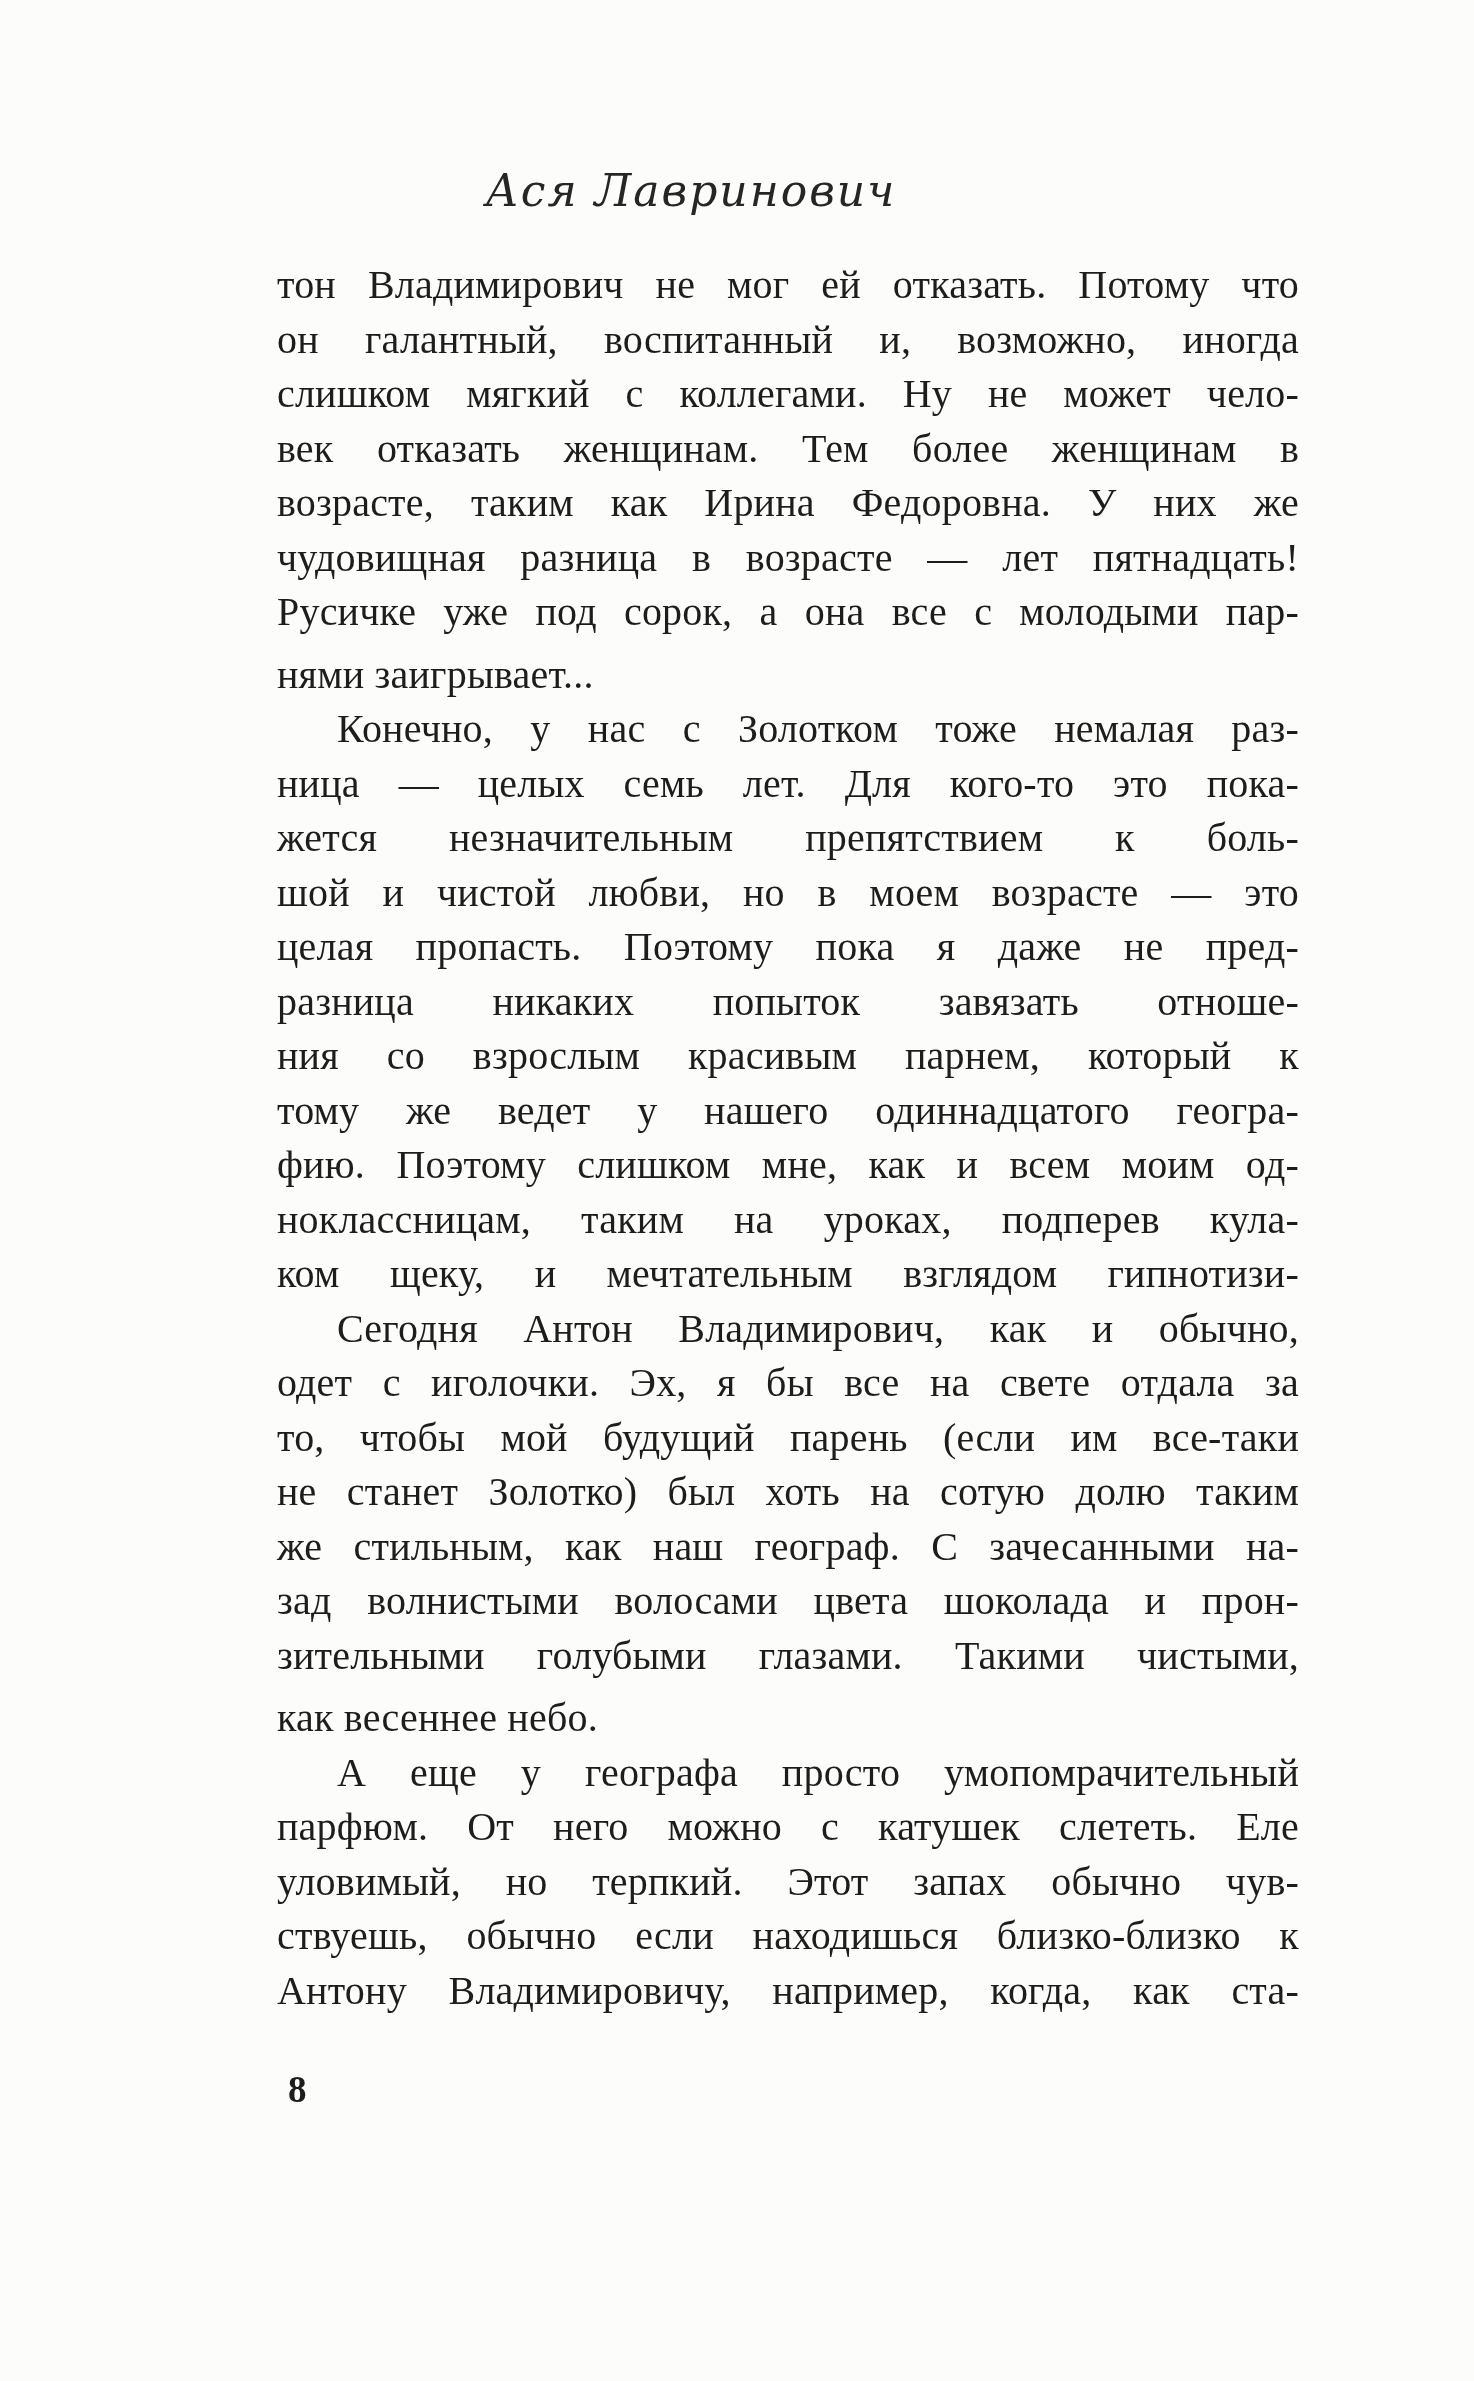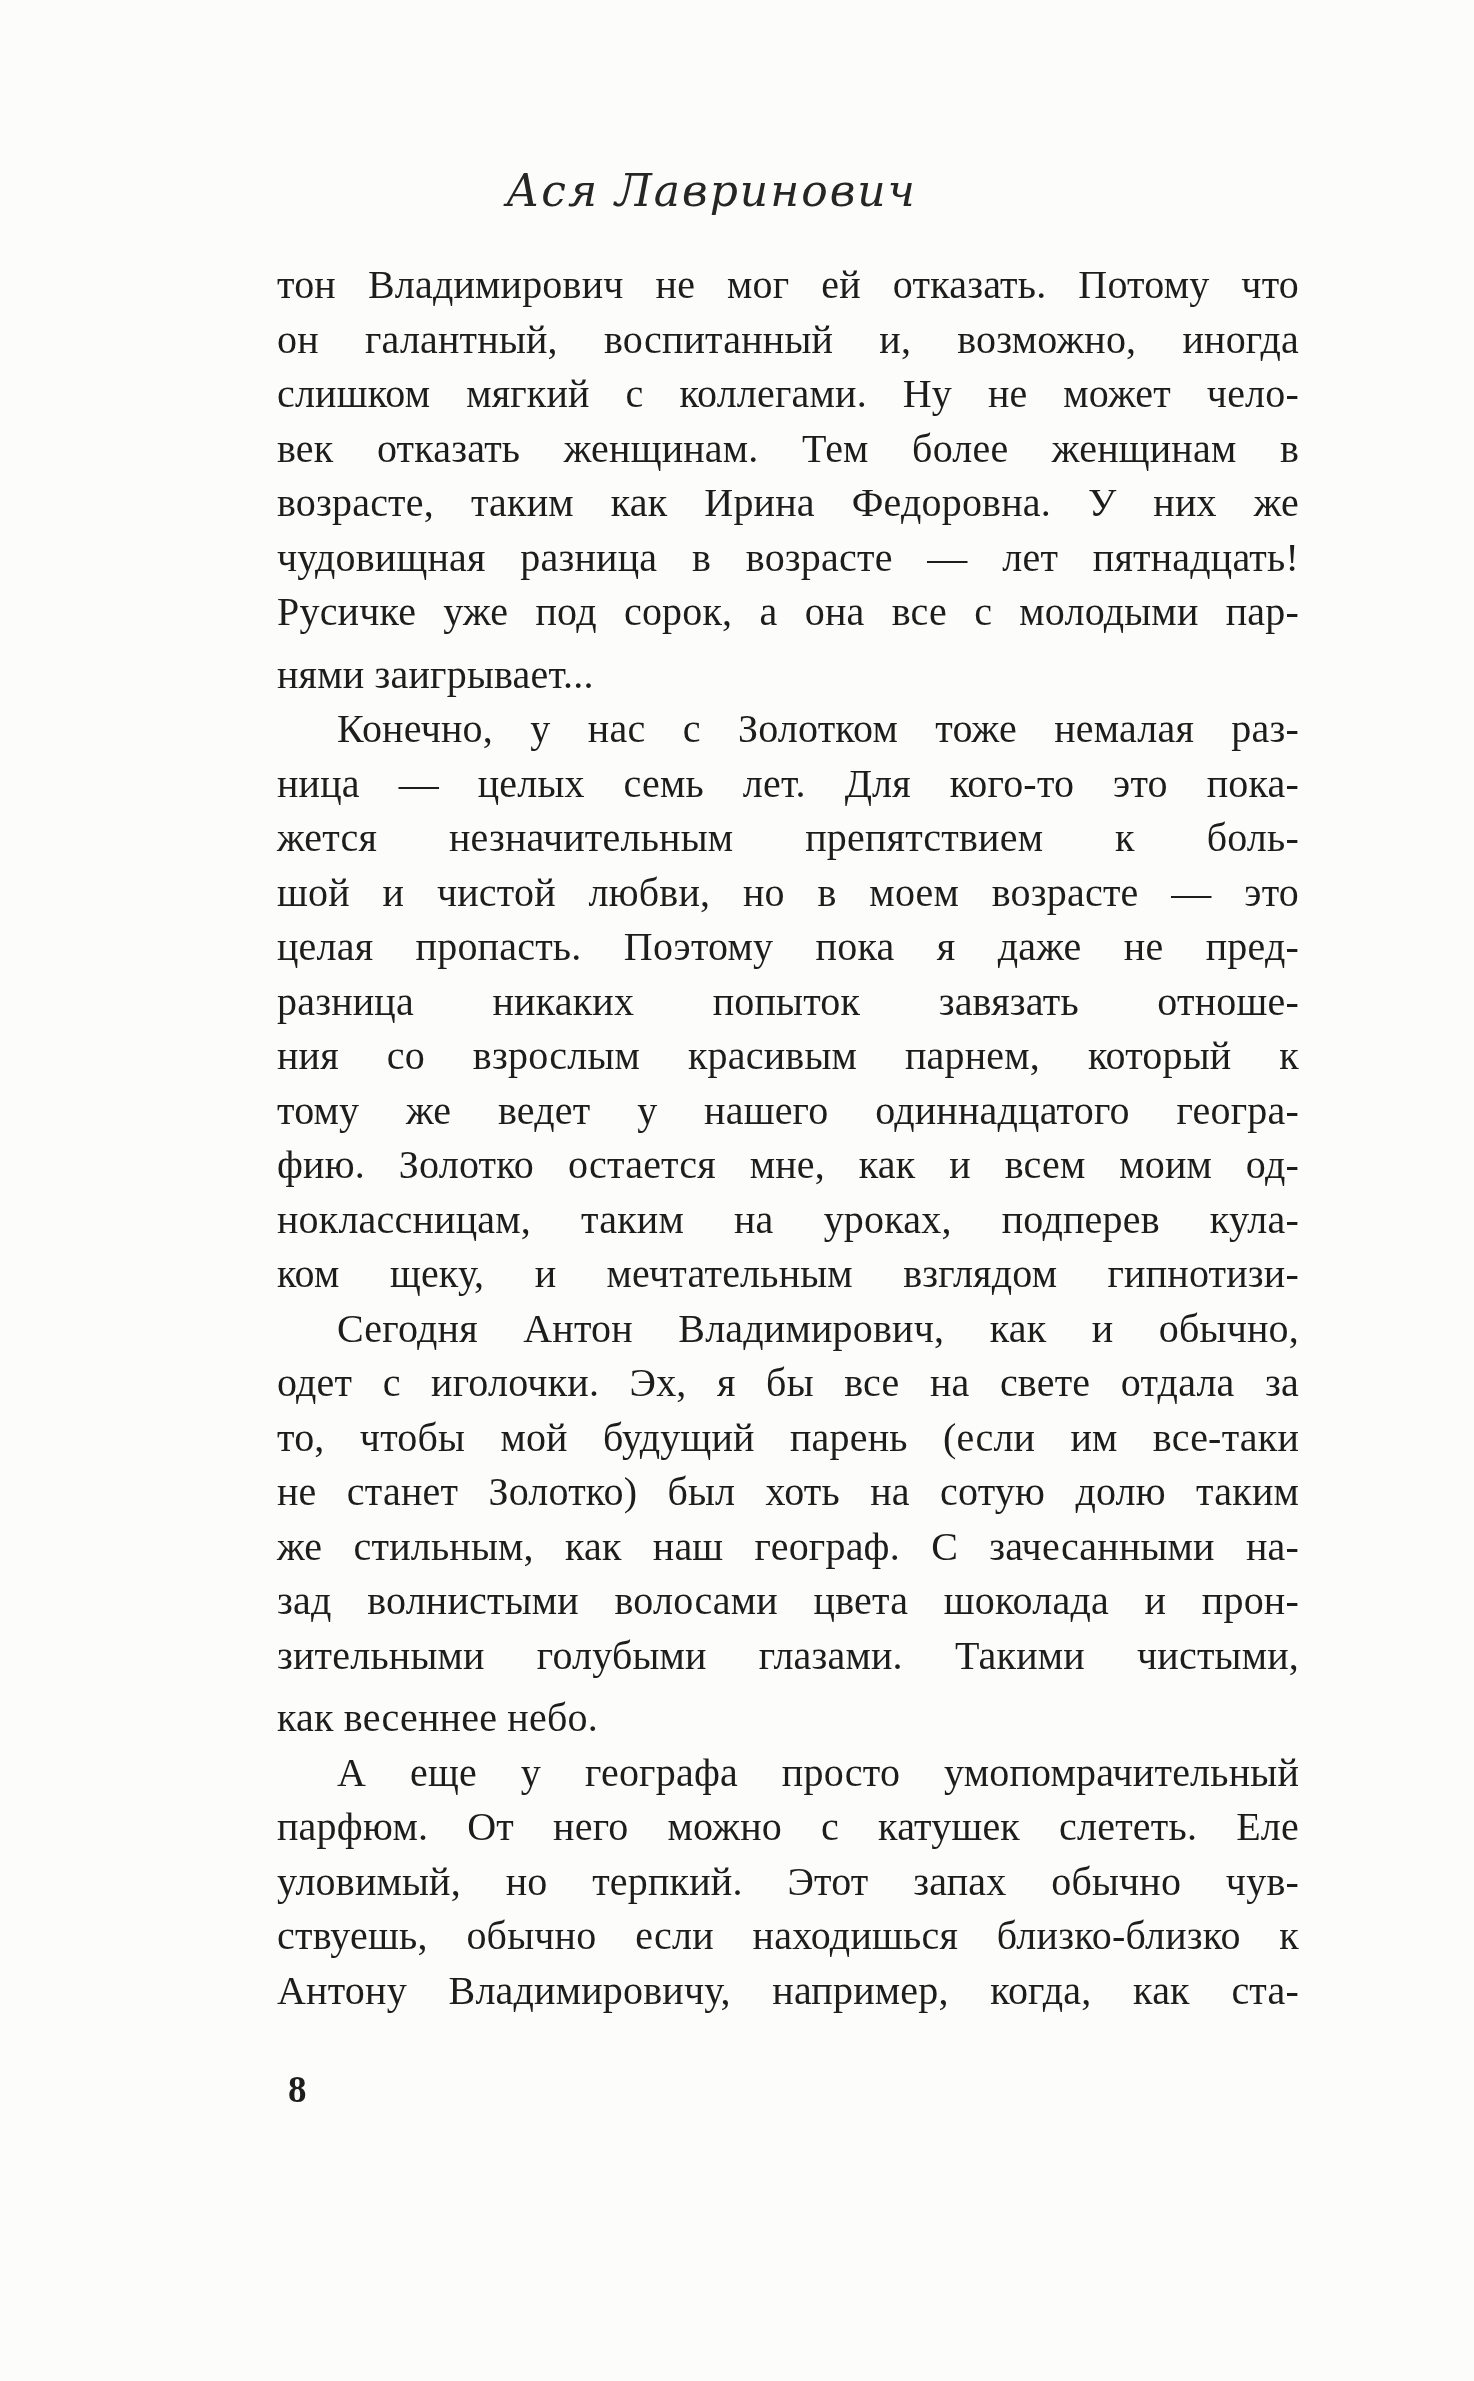--- a/index.html
+++ b/index.html
@@ -11,21 +11,20 @@
     height: 2381px;
     background: #fcfcfa;
   }
   .page {
     position: relative;
     width: 1382px;
     height: 2381px;
     font-family: "Liberation Serif", serif;
     color: #1d1d1b;
     overflow: hidden;
-    padding-left: 41px;
   }
   .running-header {
     position: absolute;
     top: 165px;
     left: 0;
     width: 100%;
     text-align: center;
     font-family: "DejaVu Serif", serif;
     font-style: italic;
     font-size: 44px;
@@ -83,21 +82,21 @@
       </div>
       <div class="paragraph">
         <div class="line indent">Конечно, у нас с Золотком тоже немалая раз-</div>
         <div class="line">ница — целых семь лет. Для кого-то это пока-</div>
         <div class="line">жется незначительным препятствием к боль-</div>
         <div class="line">шой и чистой любви, но в моем возрасте — это</div>
         <div class="line">целая пропасть. Поэтому пока я даже не пред-</div>
         <div class="line">разница никаких попыток завязать отноше-</div>
         <div class="line">ния со взрослым красивым парнем, который к</div>
         <div class="line">тому же ведет у нашего одиннадцатого геогра-</div>
-        <div class="line">фию. Золотко остается мне, как и всем моим од-</div>
+        <div class="line">фию. Поэтому слишком мне, как и всем моим од-</div>
         <div class="line">ноклассницам, таким на уроках, подперев кула-</div>
         <div class="line">ком щеку, и мечтательным взглядом гипнотизи-</div>
       </div>
       <div class="paragraph">
         <div class="line indent">Сегодня Антон Владимирович, как и обычно,</div>
         <div class="line">одет с иголочки. Эх, я бы все на свете отдала за</div>
         <div class="line">то, чтобы мой будущий парень (если им все-таки</div>
         <div class="line">не станет Золотко) был хоть на сотую долю таким</div>
         <div class="line">же стильным, как наш географ. С зачесанными на-</div>
         <div class="line">зад волнистыми волосами цвета шоколада и прон-</div>

